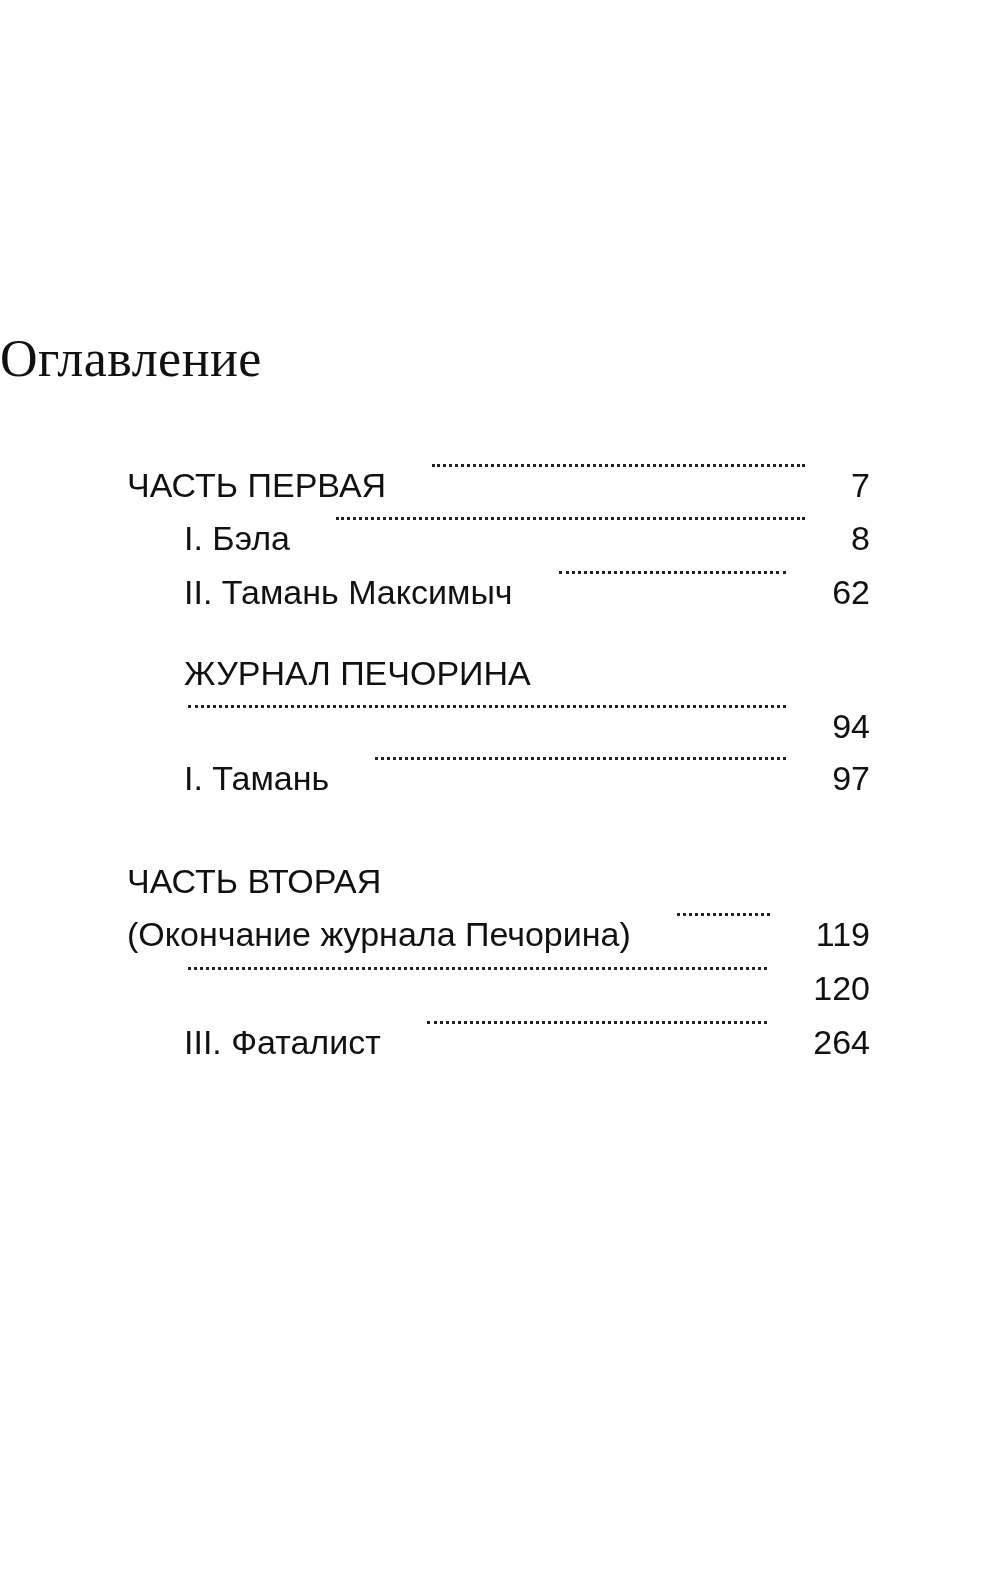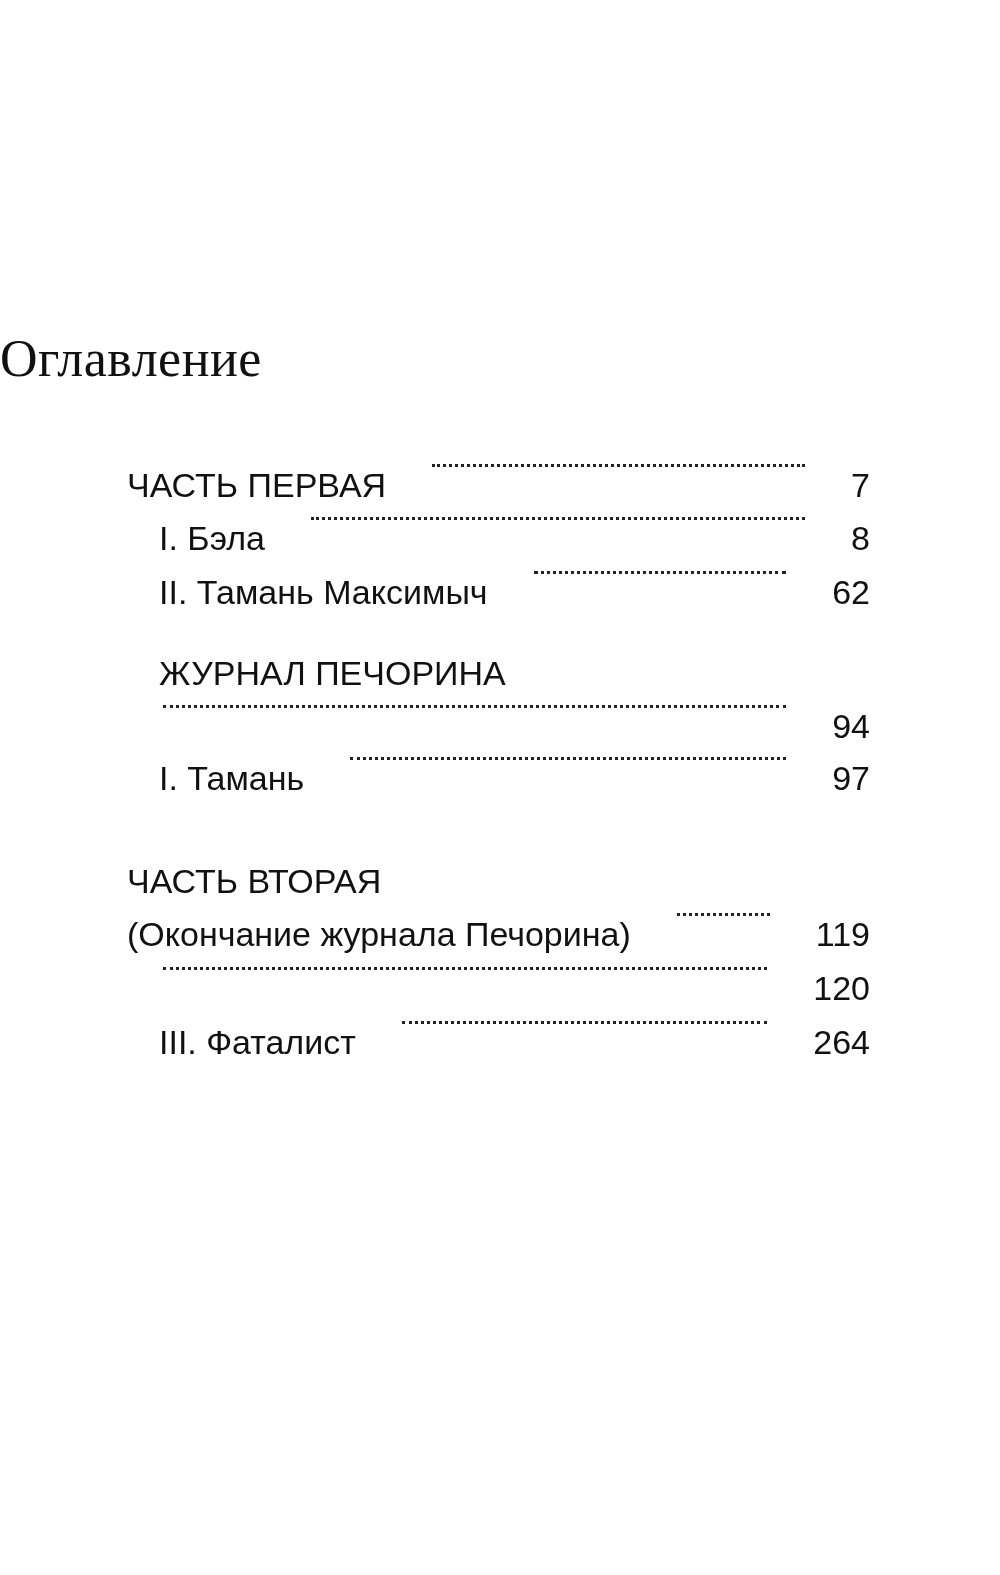--- a/index.html
+++ b/index.html
@@ -8,21 +8,21 @@
   .title { position:absolute; left:0; width:1000px; top:306px; text-align:left;
            font-size:52px; letter-spacing:0.5px;margin-top:23px; }
   .entry { position:absolute; right:130px; height:40px; display:flex; align-items:flex-start;
            font-family:"Liberation Sans Narrow","Liberation Sans","DejaVu Sans Condensed",sans-serif;
            font-size:34px; font-stretch:condensed;gap:42px; }
   .entry .label { white-space:nowrap; transform-origin:left; }
   .entry .leader { flex:1; overflow:hidden; white-space:nowrap; margin:0 4px;
                    border-bottom:3px dotted #222; height:0; align-self:baseline; position:relative; top:-2px; }
   .entry .page { white-space:nowrap; }
   .lvl0 { left:127px; }
-  .lvl1 { left:159px; }
+  .lvl1 { left:184px; }
 </style>
 </head>
 <body>
 
 <div class="title">Оглавление</div>
 
 <div class="entry lvl0" style="top:466px">
   <span class="label">ЧАСТЬ ПЕРВАЯ</span>
   <span class="leader"></span>
   <span class="page">7</span>

